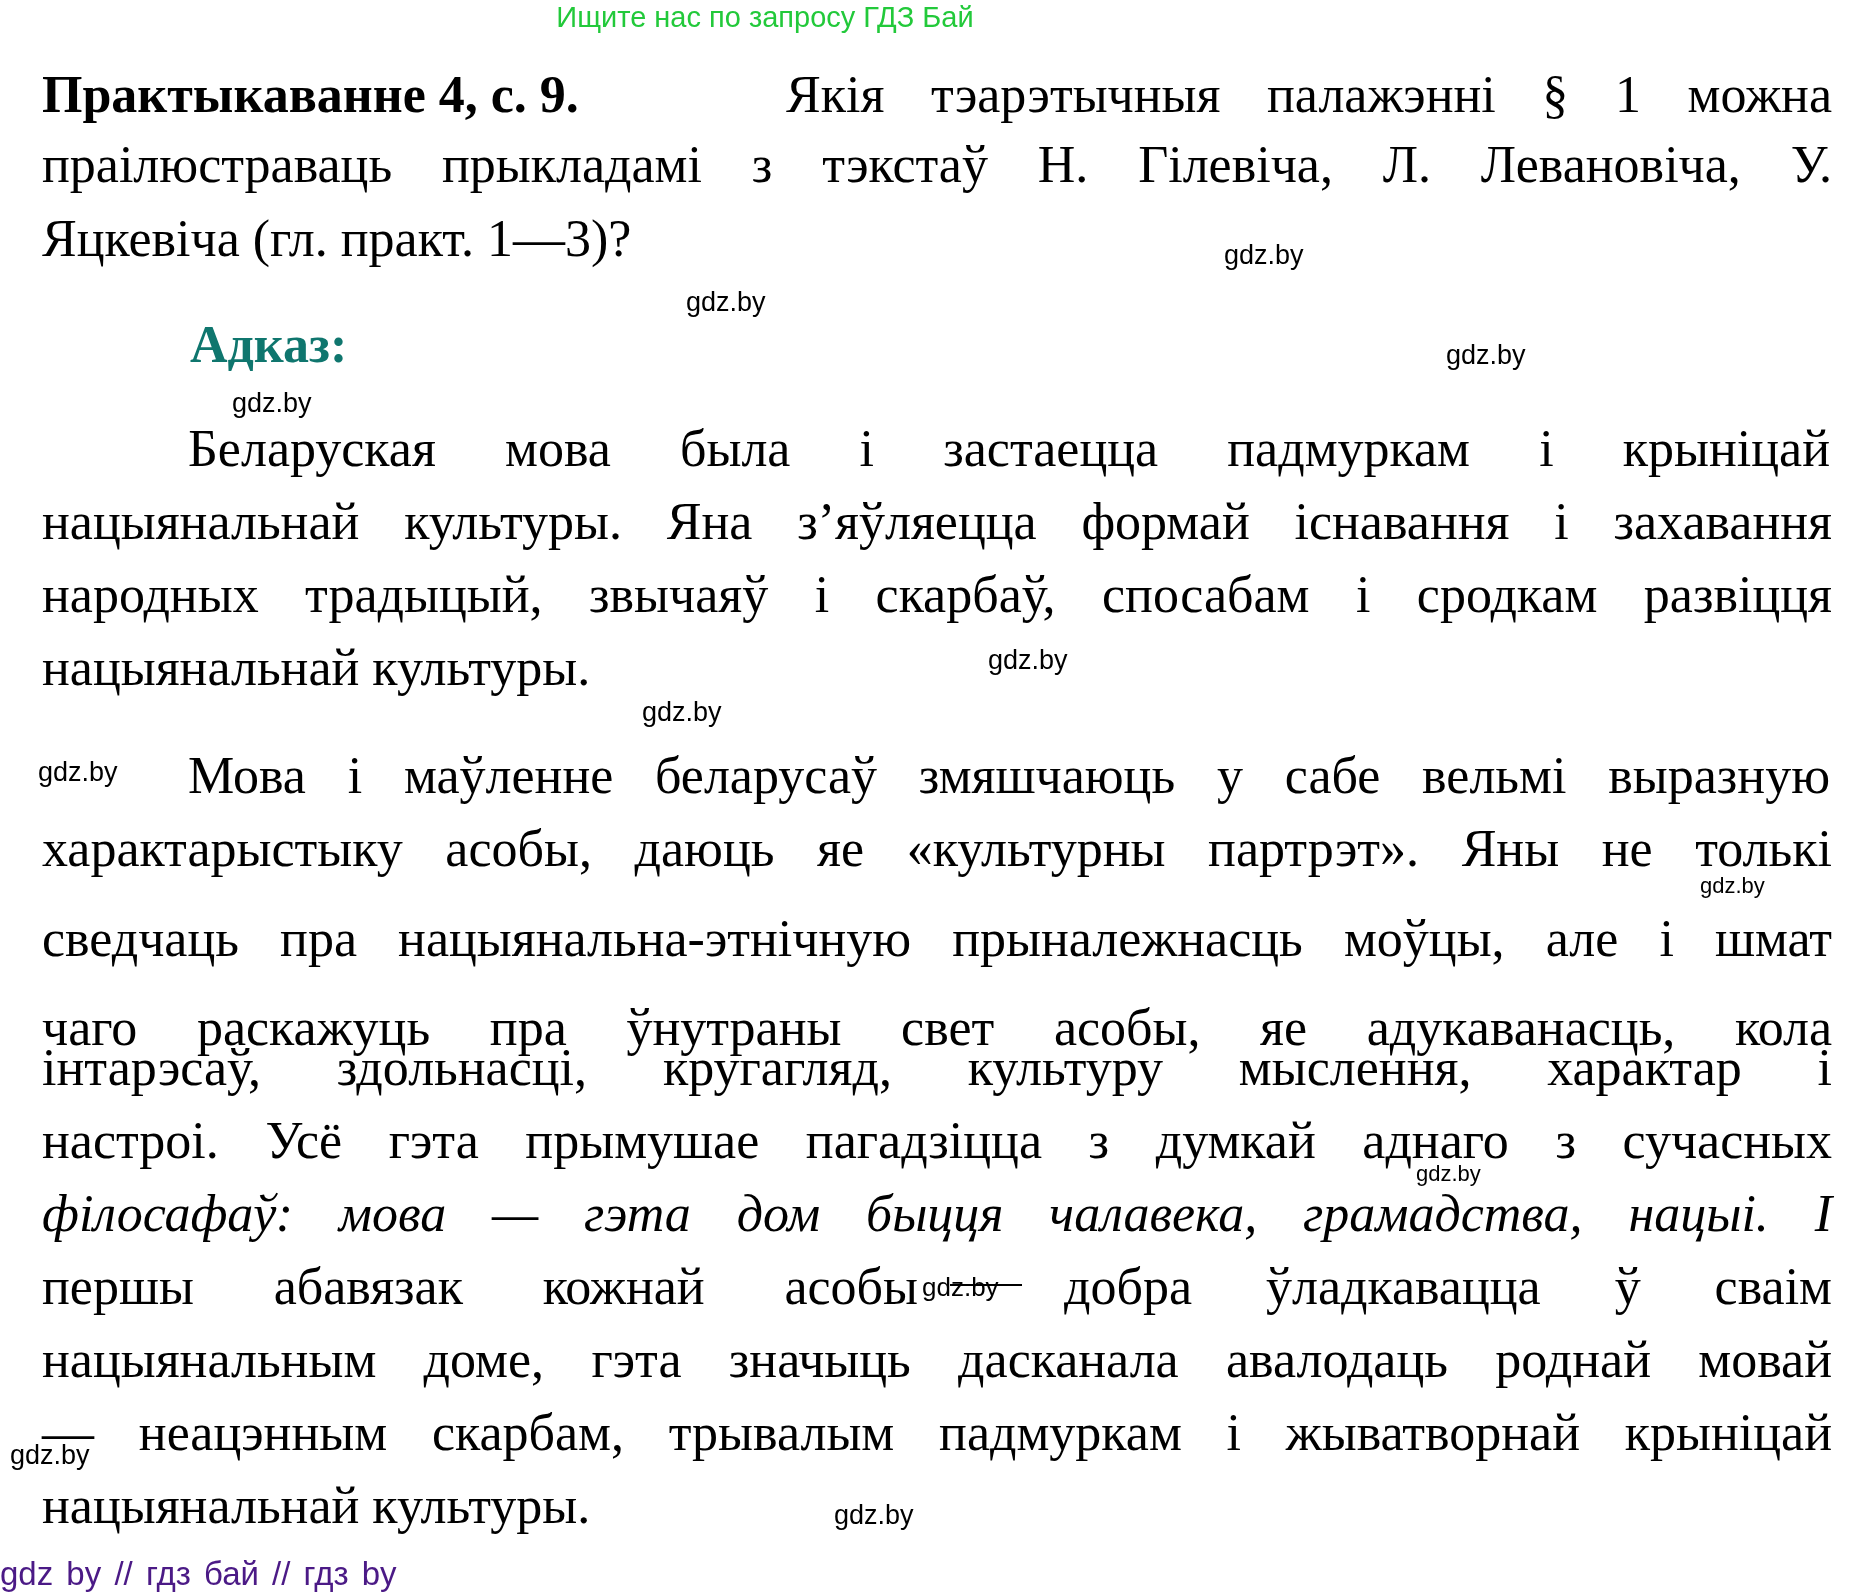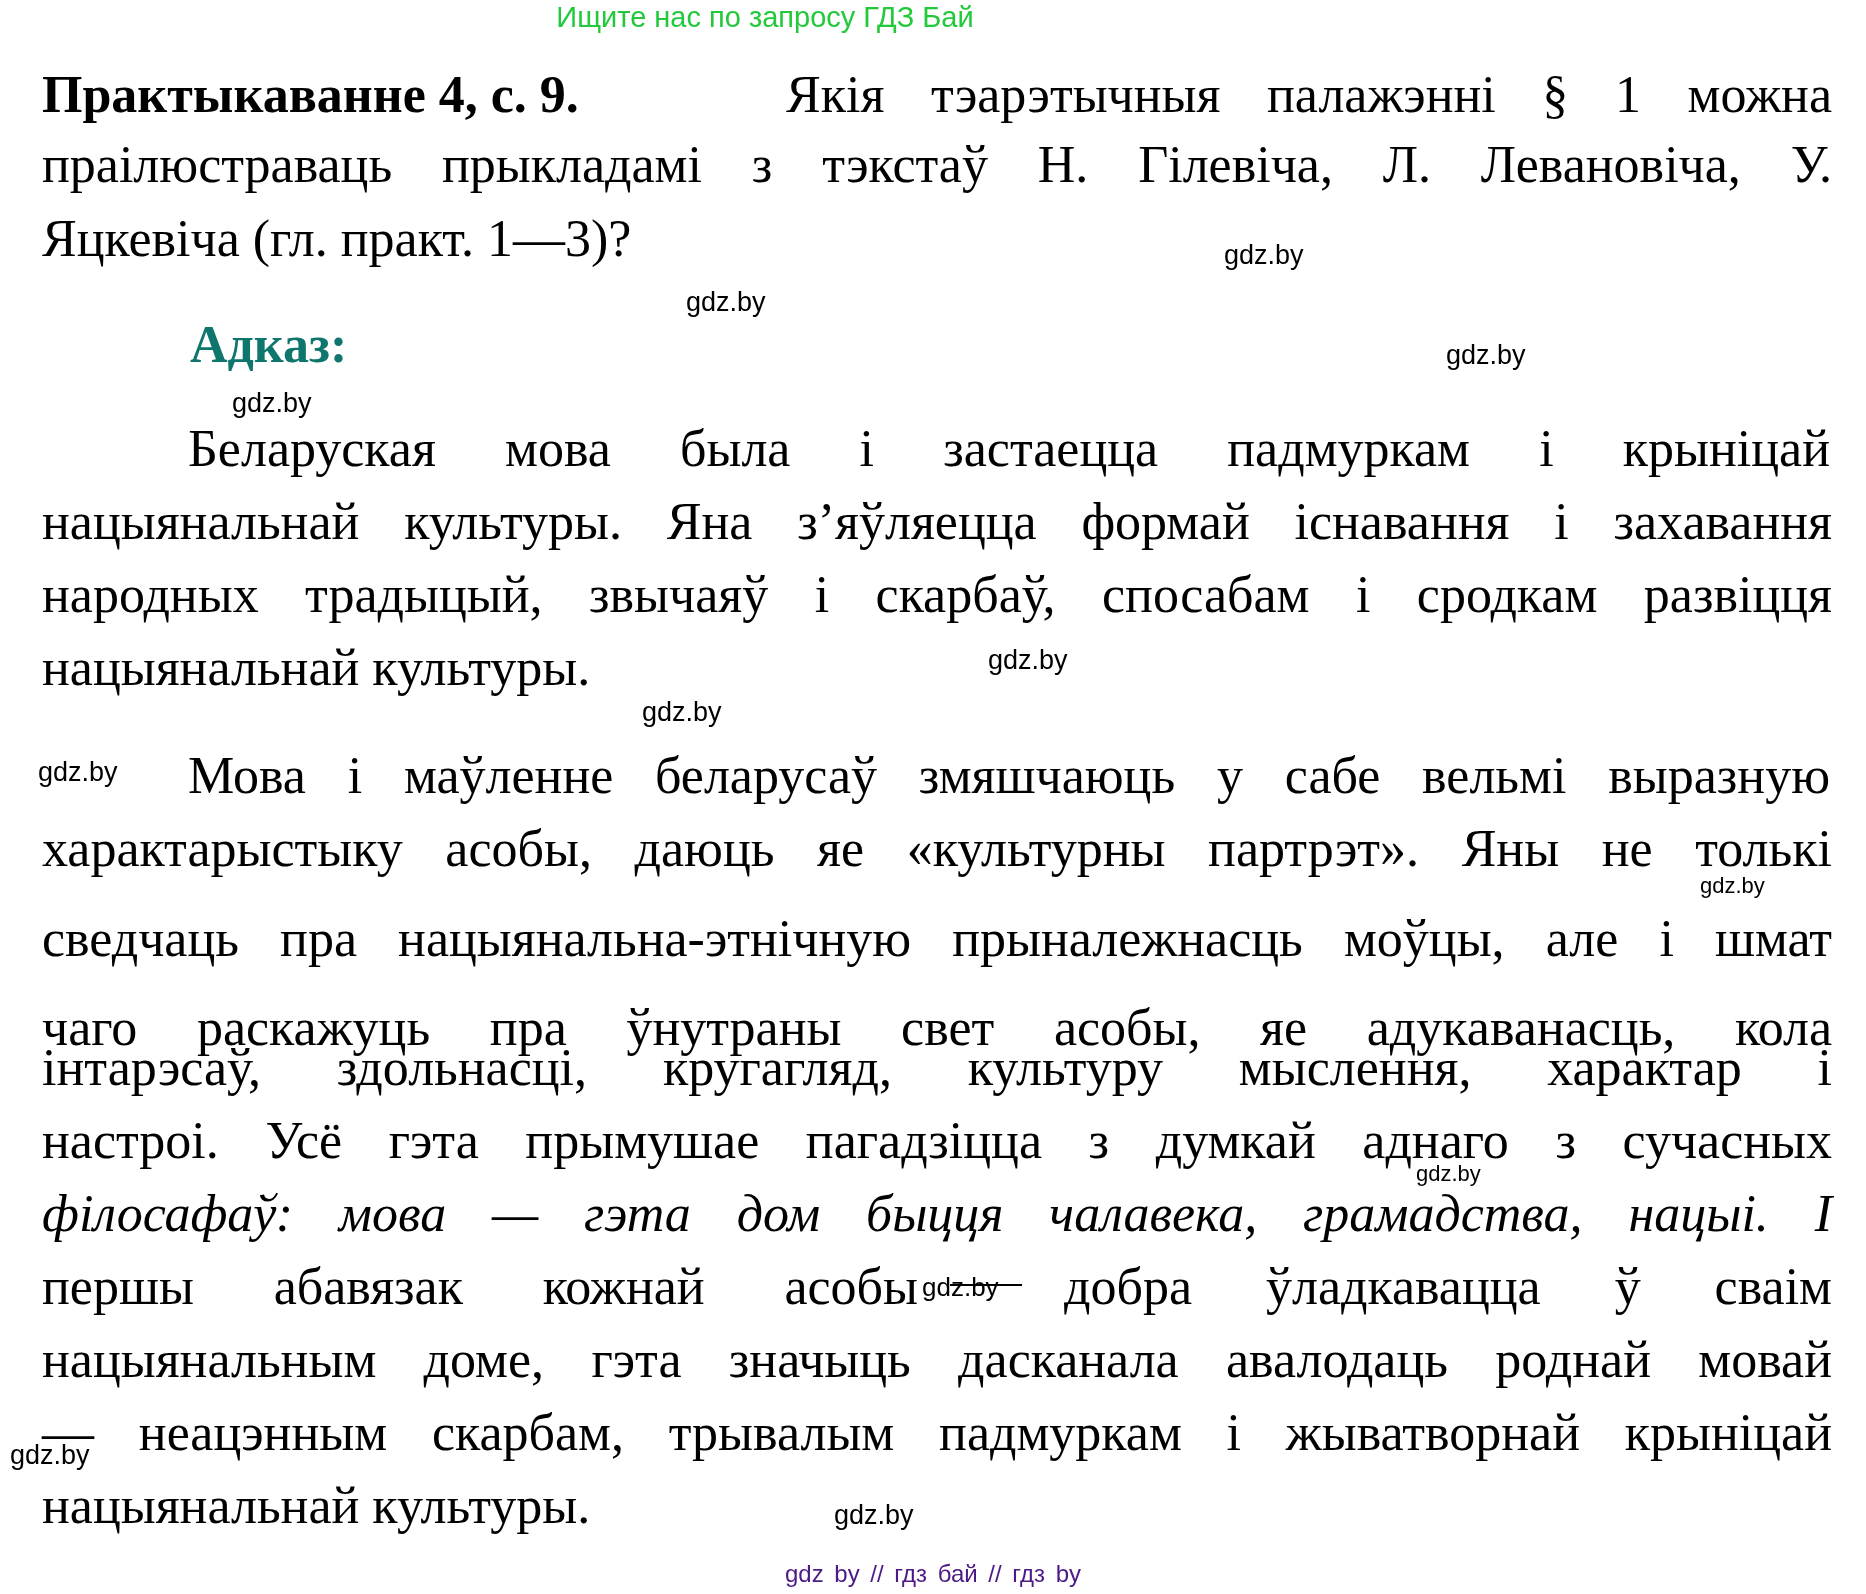--- a/index.html
+++ b/index.html
@@ -4,22 +4,22 @@
 <style>
   html, body { margin: 0; padding: 0; background: #ffffff; }
   body { width: 1866px; height: 1594px; position: relative; overflow: hidden; }
   .abs { position: absolute; white-space: nowrap; }
   .header-link {
     left: 0; width: 1530px; top: 0; text-align: center;
     font-family: "Liberation Sans", sans-serif; font-size: 29px; line-height: 34px;
     color: #22c93a;
   }
   .footer-link {
-    left: 0; width: 1866px; top: 1556px; text-align: center;
-    font-family: "Liberation Sans", sans-serif; font-size: 24px; line-height: 36px;
+    left: 0; width: 1866px; top: 1556px; text-align: left;
+    font-family: "Liberation Sans", sans-serif; font-size: 33px; line-height: 36px;
     color: #4b1a86; word-spacing: 4px;
   }
   .line {
     left: 42px; width: 1790px;
     font-family: "Liberation Serif", serif; font-size: 52px; line-height: 62px;
     color: #000; text-align: justify; text-align-last: justify;
   }
   .line.last { text-align-last: left; }
   .line.indent { left: 188px; width: 1642px; }
   .bold { font-weight: bold; }

